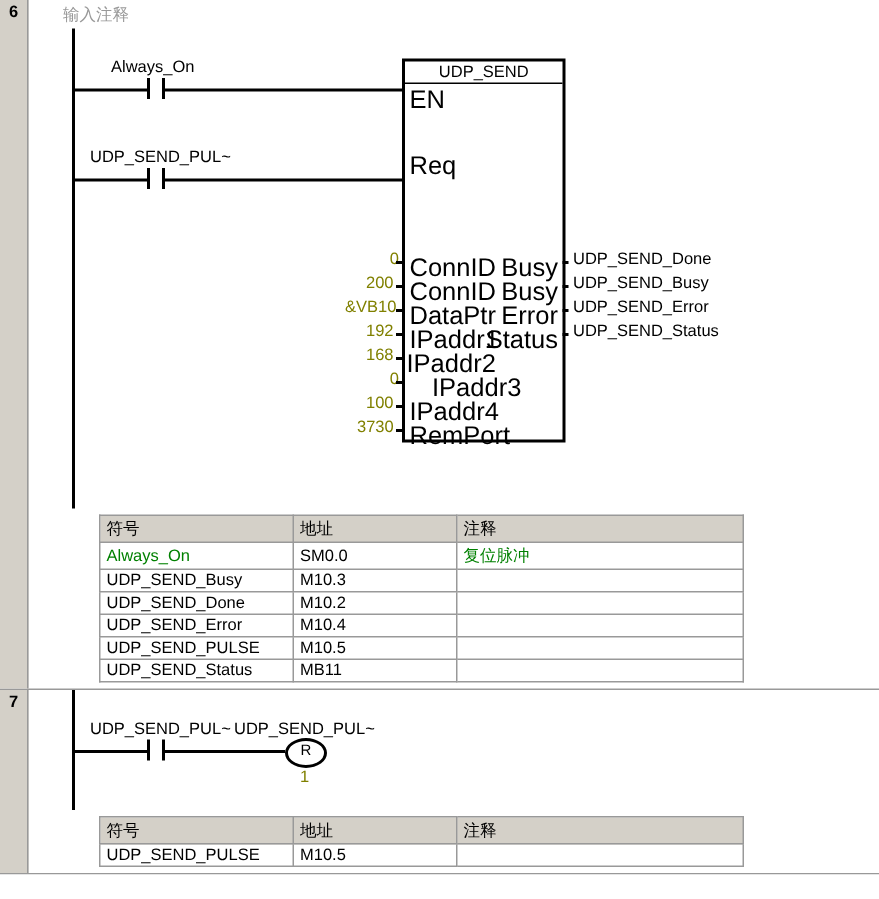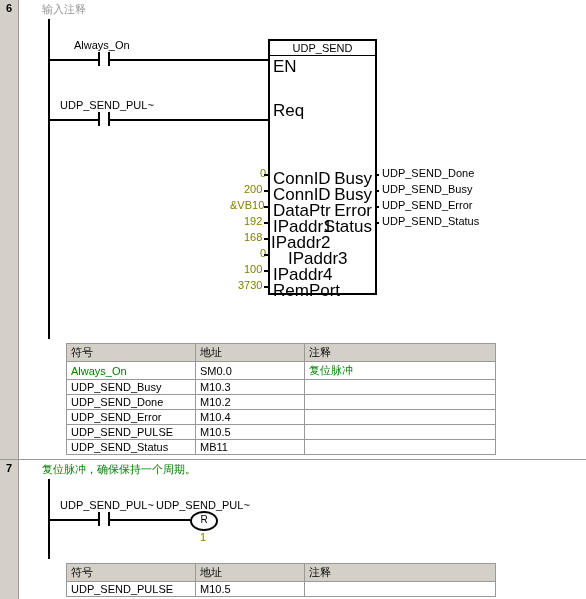--- a/index.html
+++ b/index.html
@@ -130,21 +130,20 @@
             <td></td>
           </tr>
   </tbody>
       </table>
  </div>
 </div>
 
 <div class="net">
  <div class="num">7</div>
  <div class="body">
-  <div class="cmt green" style="color:#008000">复位脉冲，确保保持一个周期。</div>
   <div class="ladder7">
    <div class="rail"></div>
    <div class="wire" style="left:10px;top:40px;width:50px"></div>
    <div class="contact" style="left:60px;top:40px"></div>
    <div class="tag" style="left:22px;top:20px">UDP_SEND_PUL~</div>
    <div class="wire" style="left:72px;top:40px;width:80px"></div>
    <div class="coil" style="left:152px;top:32px"><span>R</span></div>
    <div class="tag" style="left:118px;top:20px">UDP_SEND_PUL~</div>
    <div class="tag olive" style="left:162px;top:52px">1</div>
   </div>

